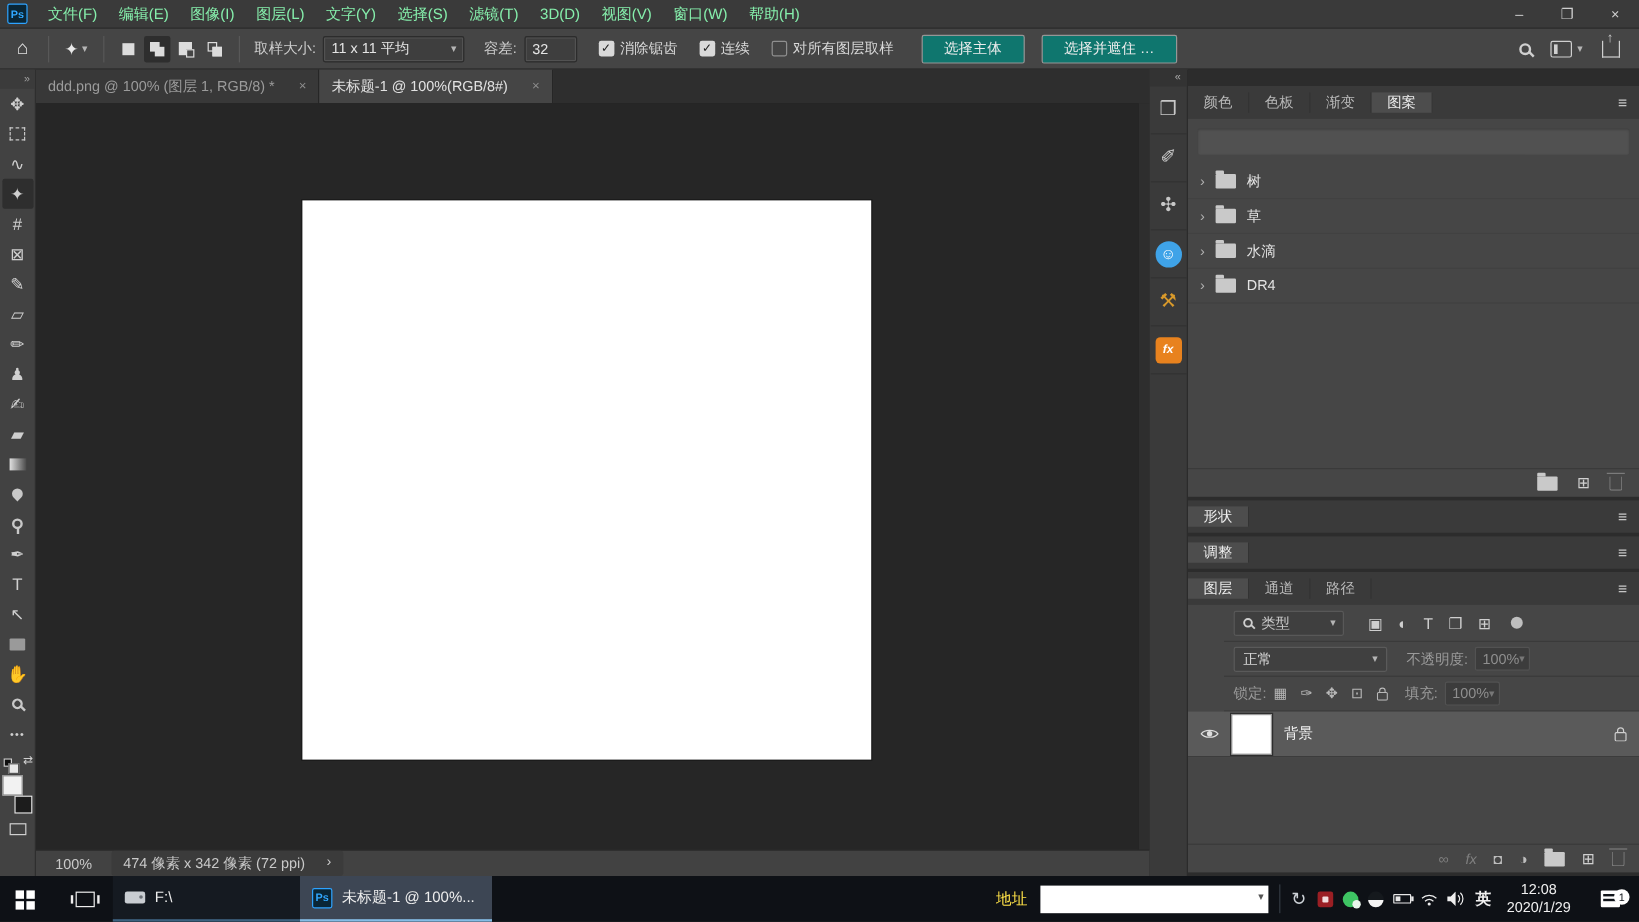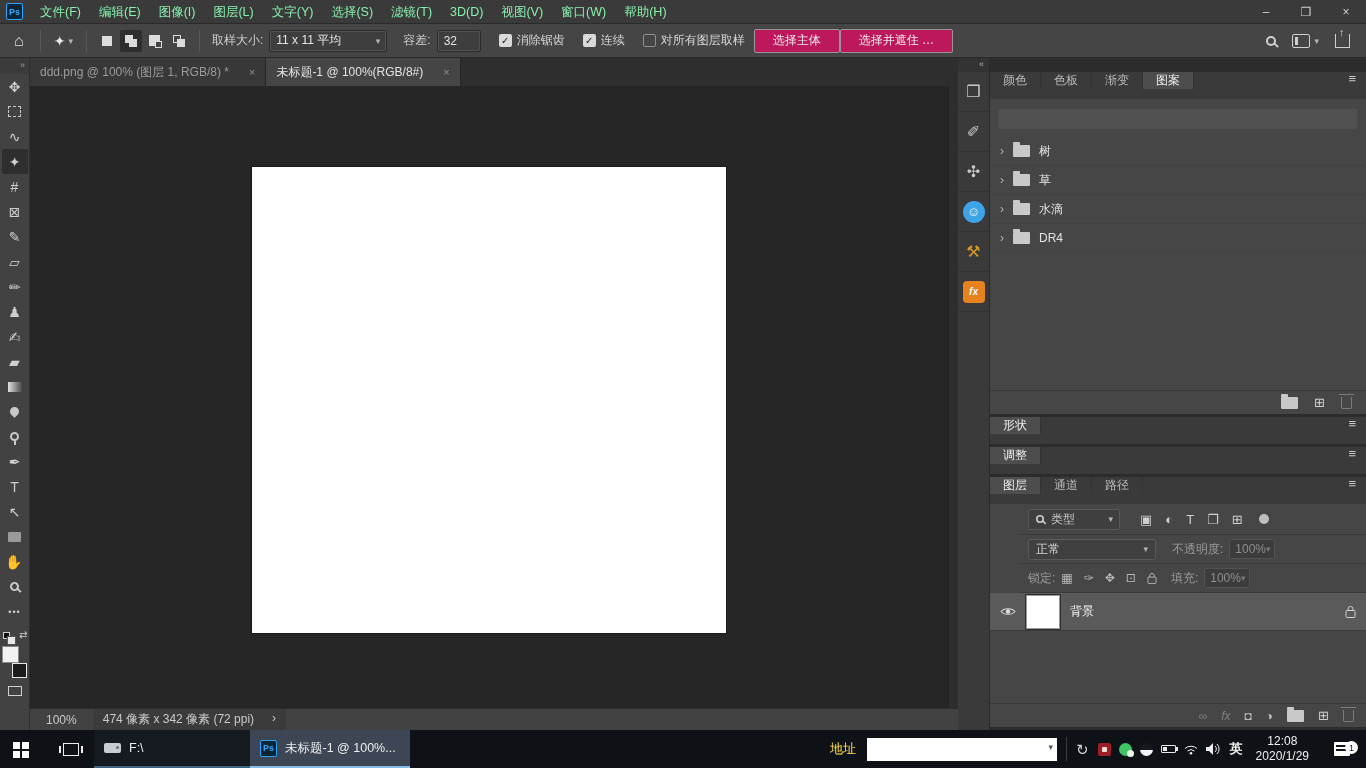--- a/index.html
+++ b/index.html
@@ -37,22 +37,22 @@
   .sq4 i:first-child { left:0; top:0; } .sq4 i:last-child { right:0; bottom:0; background:#dcdcdc; }
   .ob-label { color:#cfcfcf; margin:0 6px 0 4px; }
   .ob-select { background:#3e3e3e; border:1px solid #2c2c2c; box-shadow:inset 0 0 0 1px #525252;
     height:22px; display:flex; align-items:center; padding:0 6px; gap:14px; color:#e4e4e4; border-radius:2px; }
   .ob-input { width:44px; height:22px; background:#3e3e3e; border:1px solid #2c2c2c; box-shadow:inset 0 0 0 1px #525252;
     color:#e4e4e4; padding:0 6px; font-size:12px; border-radius:2px; font-family:inherit; }
   .ob-check { display:flex; align-items:center; gap:5px; margin:0 9px; color:#d8d8d8; }
   .cb { width:13px; height:13px; border-radius:2px; display:flex; align-items:center; justify-content:center; font-size:10px; }
   .cb.on { background:#d9d9d9; color:#1d1d1d; }
   .cb.off { background:transparent; border:1px solid #8f8f8f; }
-  .ob-btn { height:24px; background:#be185d; border:1px solid #969696; border-radius:2px; color:#ececec;
-    padding:0 18px; display:flex; align-items:center; }
+  .ob-btn { height:24px; background:#0f766e; border:1px solid #969696; border-radius:2px; color:#ececec;
+    padding:0 18px; display:flex; align-items:center; margin-left:14px; }
   .ob-right { margin-left:auto; display:flex; align-items:center; gap:16px; margin-right:16px; color:#d5d5d5; }
   .mag { width:10px; height:10px; border:2px solid #cfcfcf; border-radius:50%; position:relative; display:inline-block; }
   .mag::after { content:''; position:absolute; width:6px; height:2px; background:#cfcfcf; right:-5px; bottom:-2px; transform:rotate(45deg); }
   .ws-ico { width:18px; height:14px; border:1px solid #cfcfcf; border-radius:2px; position:relative; display:inline-block; }
   .ws-ico::before { content:''; position:absolute; left:2px; top:2px; bottom:2px; width:3px; background:#cfcfcf; }
   .share-ico { width:15px; height:14px; border:1px solid #cfcfcf; border-top:none; position:relative; display:inline-block; }
   .share-ico::before { content:'↑'; position:absolute; left:3px; top:-8px; font-size:11px; color:#cfcfcf; }
 
   
   .toolbar { position:absolute; left:0; top:58px; width:30px; height:672px; background:#424242;
@@ -98,21 +98,21 @@
   .dock-blue { width:22px; height:22px; border-radius:50%; background:#3fa3e8; color:#fff; font-size:13px;
     display:flex; align-items:center; justify-content:center; }
   .dock-gold { color:#d99a2b; }
   .dock-fx { width:22px; height:22px; border-radius:4px; background:#e8821e; color:#fff; font-size:10px;
     font-style:italic; font-weight:bold; display:flex; align-items:center; justify-content:center; }
 
   
   .rightpanel { position:absolute; left:990px; top:58px; width:376px; height:672px; background:#2c2c2c;
     display:flex; flex-direction:column; }
   .pgroup { background:#464646; margin-bottom:3px; display:flex; flex-direction:column; }
-  .ptabs { height:27px; background:#3a3a3a; display:flex; align-items:flex-start; }
+  .ptabs { height:27px; background:#3a3a3a; display:flex; align-items:center; }
   .ptab { padding:0 13px; display:flex; align-items:center; color:#b9b9b9; border-right:1px solid #333; }
   .ptab.active { background:#4d4d4d; color:#ececec; }
   .phamb { margin-left:auto; padding:0 10px; display:flex; align-items:center; color:#c5c5c5; font-size:13px; }
   .psearch { margin:0 8px 8px 8px; height:22px; background:#515151; border-radius:2px; box-shadow:inset 0 1px 2px rgba(0,0,0,.25); }
   .prow { height:29px; display:flex; align-items:center; gap:9px; padding:0 10px; color:#e2e2e2; border-bottom:1px solid #414141; }
   .prow .chevr { color:#b0b0b0; font-size:12px; }
   .folder-ico { width:17px; height:12px; background:#c9c9c9; border-radius:1px; position:relative; display:inline-block; }
   .folder-ico::before { content:''; position:absolute; top:-3px; left:0; width:7px; height:3px; background:#c9c9c9; border-radius:1px 1px 0 0; }
   .pbottom { margin-top:auto; height:24px; border-top:1px solid #3a3a3a; display:flex; align-items:center;
     justify-content:flex-end; gap:16px; padding:0 14px; }

